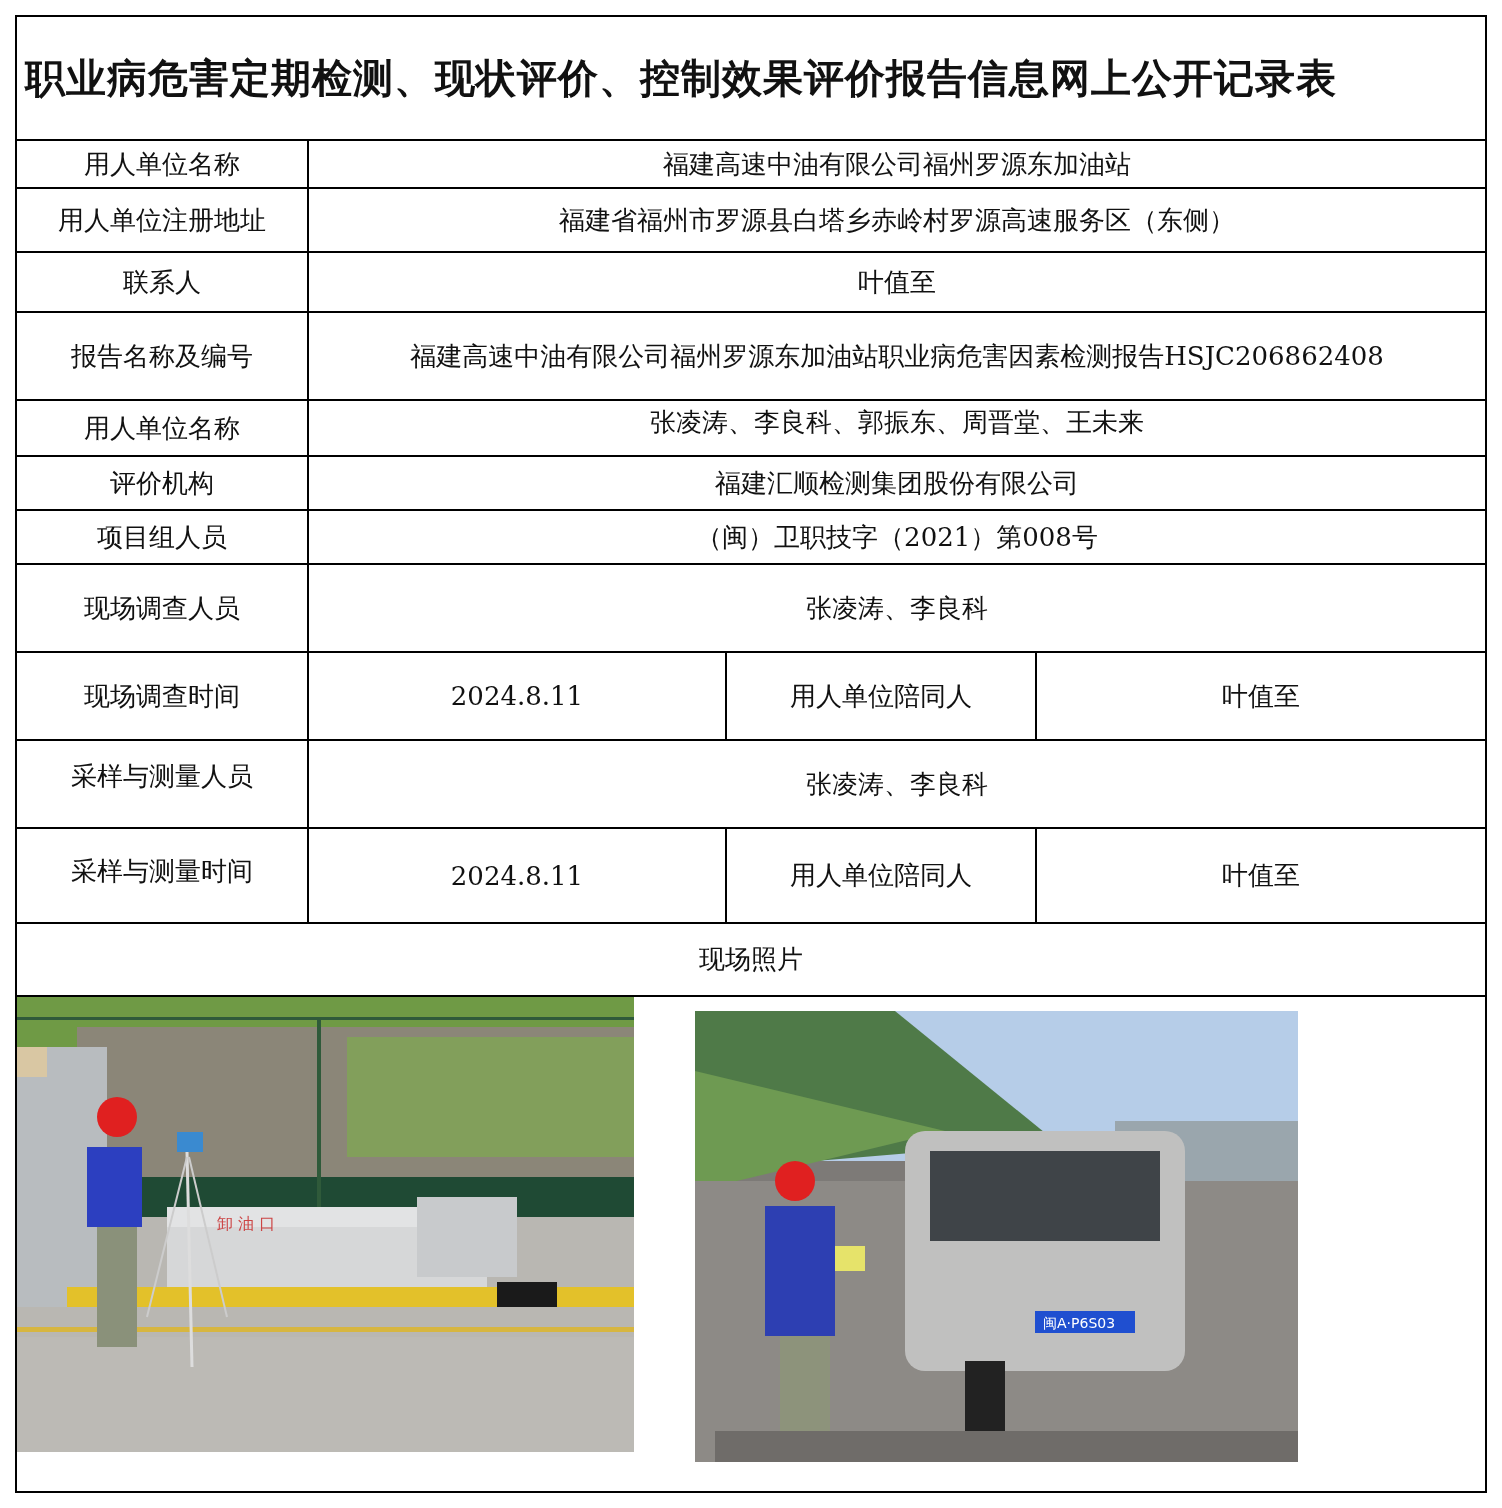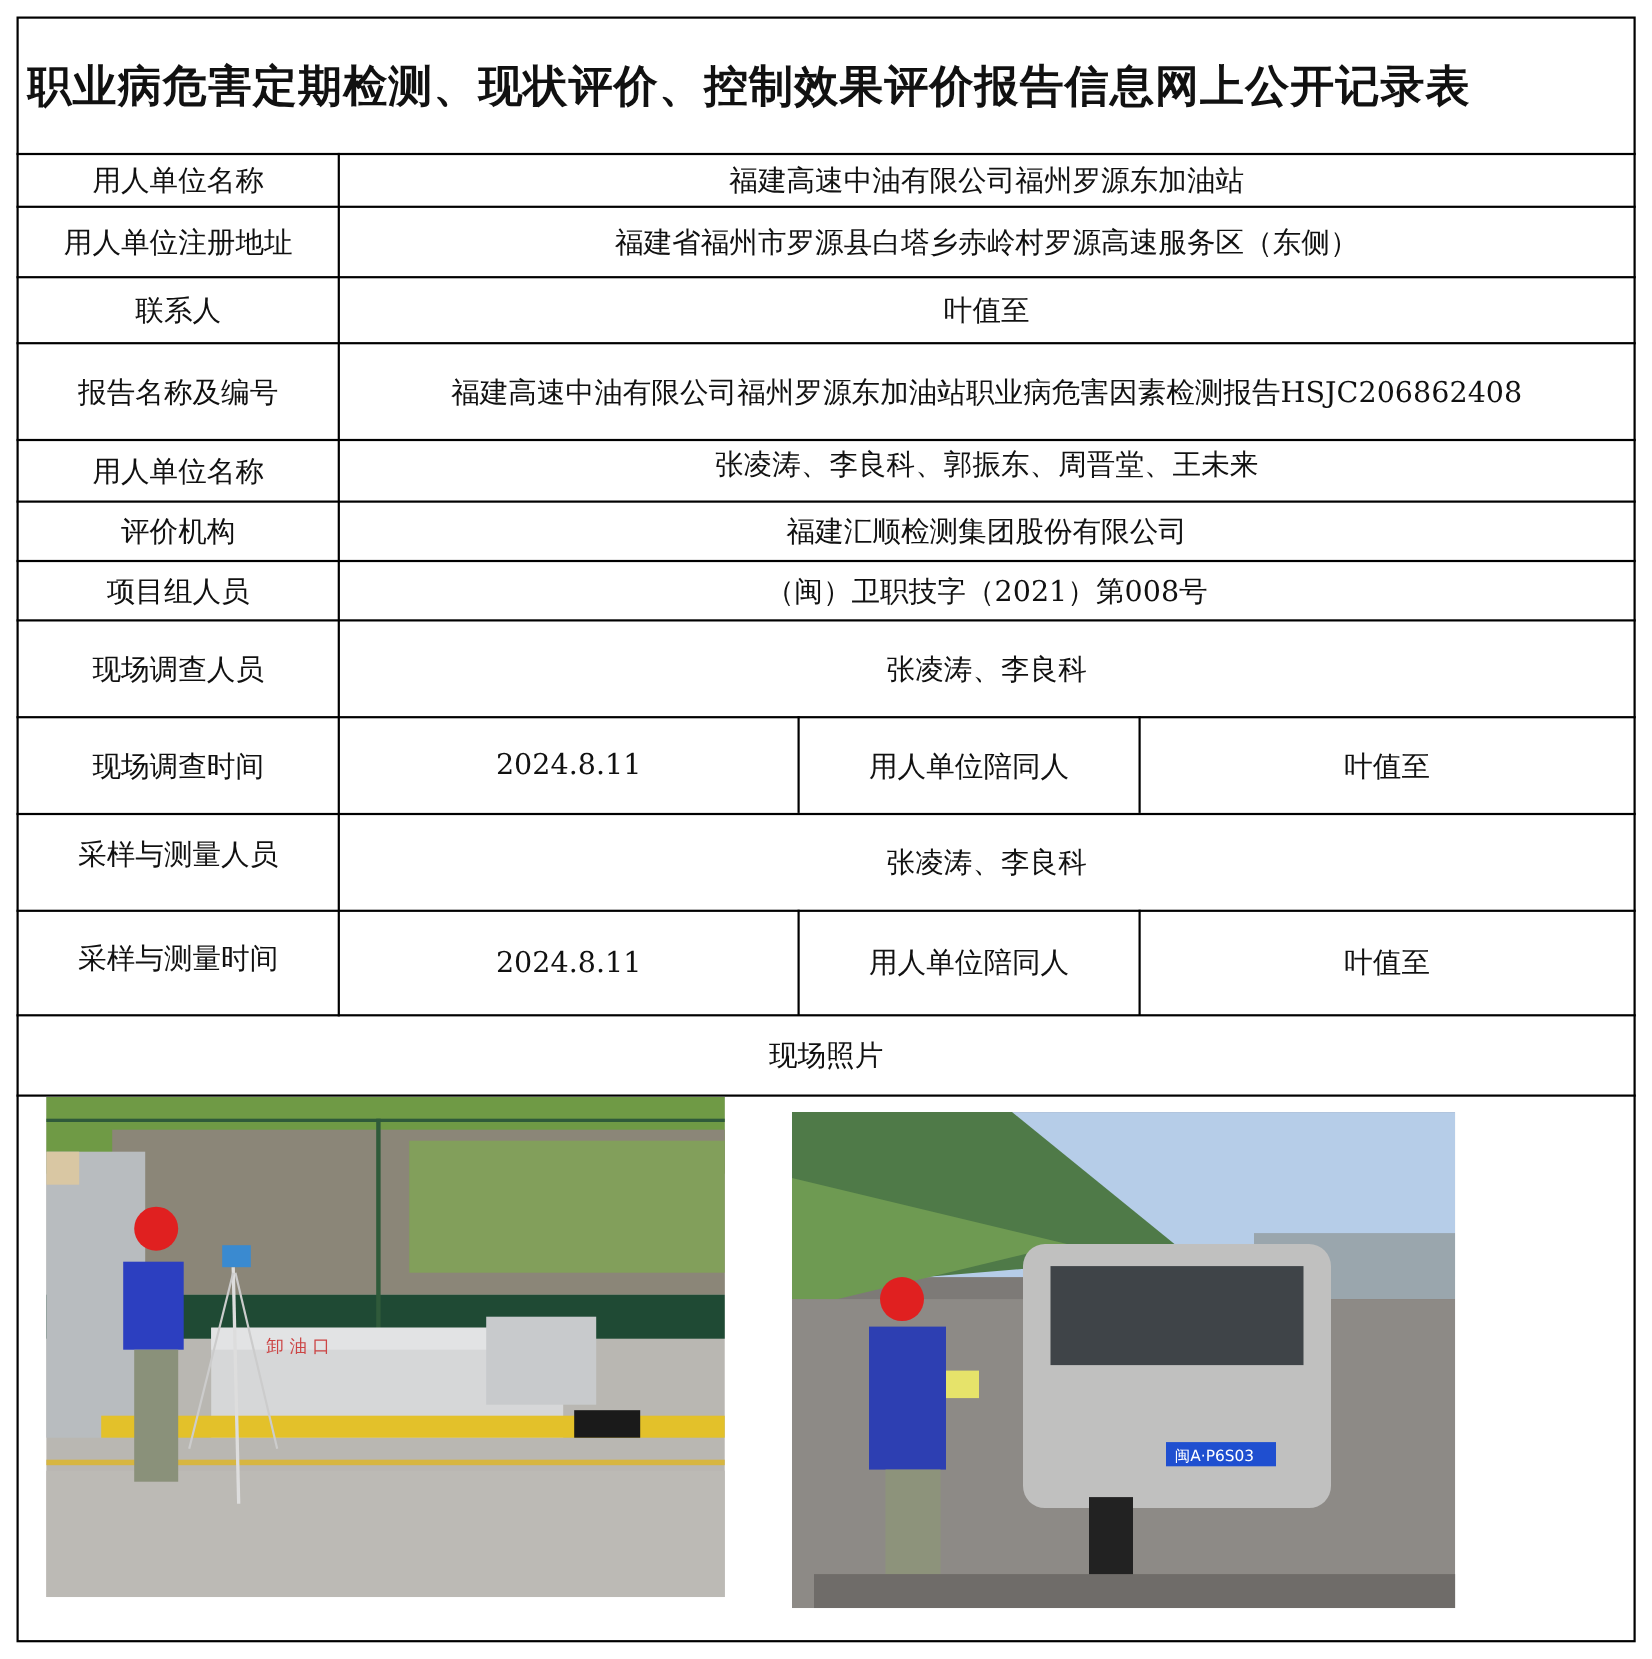--- a/index.html
+++ b/index.html
@@ -8,21 +8,21 @@
   .frame { position: absolute; left: 15px; top: 15px; width: 1472px; height: 1478px;
            border: 2px solid #000; box-sizing: border-box; }
   .title { position: absolute; left: 17px; top: 17px; width: 1468px; height: 122px;
            display: flex; align-items: center; font-size: 40px; font-weight: bold;
            padding-left: 8px; box-sizing: border-box; letter-spacing: 1px;
            font-family: "DejaVu Serif", serif; }
   .hline { position: absolute; left: 15px; width: 1472px; height: 0; border-top: 2px solid #000; }
   .vline { position: absolute; width: 0; border-left: 2px solid #000; }
   .cell { position: absolute; display: flex; align-items: center; justify-content: center;
           font-size: 26px; box-sizing: border-box; text-align: center; white-space: nowrap; }
-  .photo { position: absolute; overflow: hidden; padding-left: 25px; }
+  .photo { position: absolute; overflow: hidden; }
   .photo svg { width: 100%; height: 100%; display: block; }
 </style>
 </head>
 <body>
 
 <div class="frame"></div>
 
 <div class="title">职业病危害定期检测、现状评价、控制效果评价报告信息网上公开记录表</div>
 
 <div class="hline" style="top:139px"></div>

